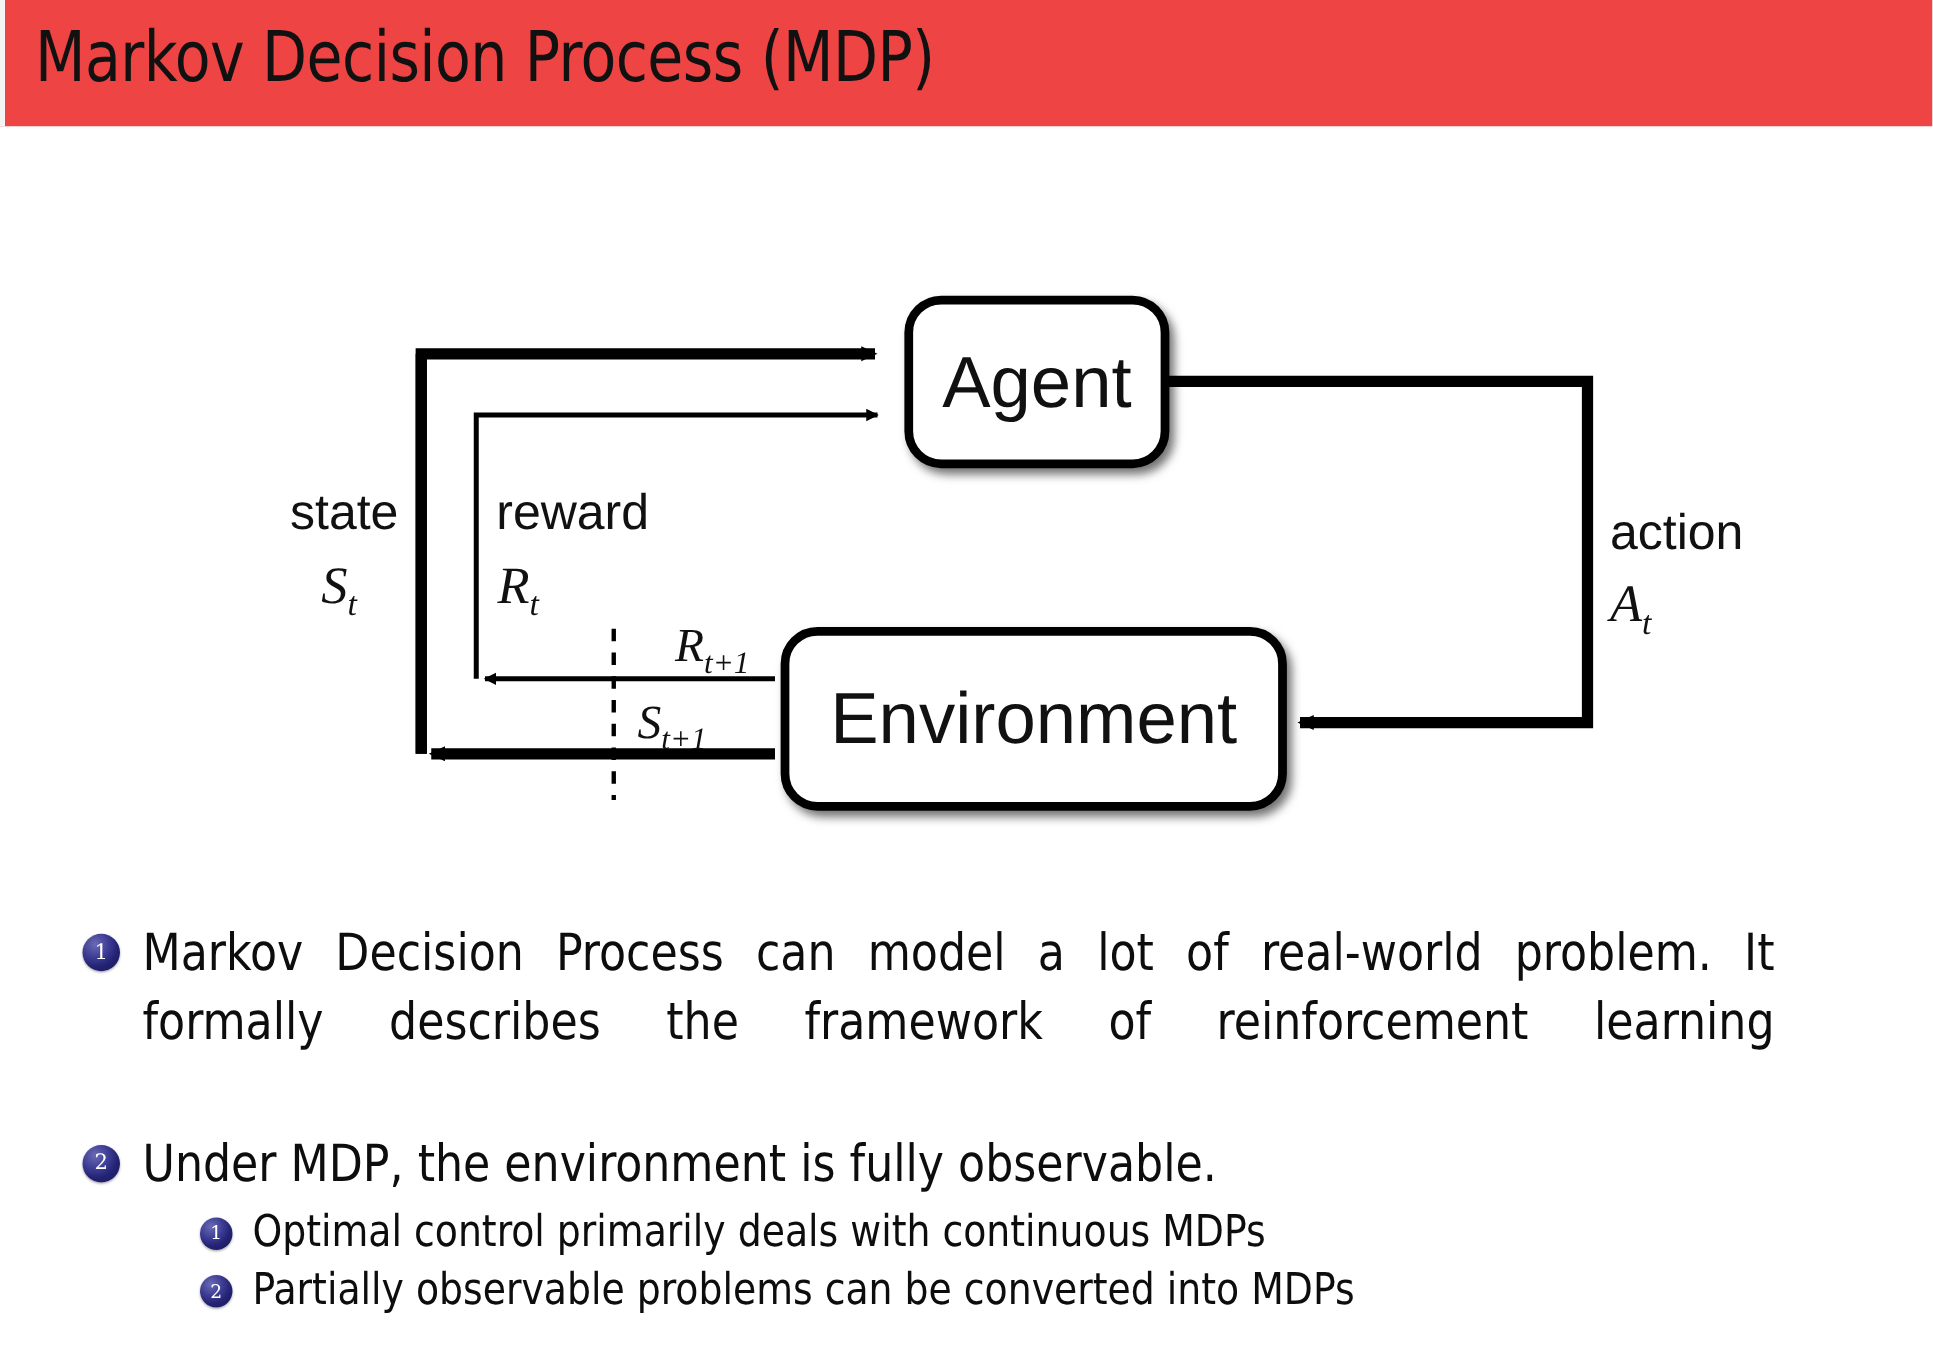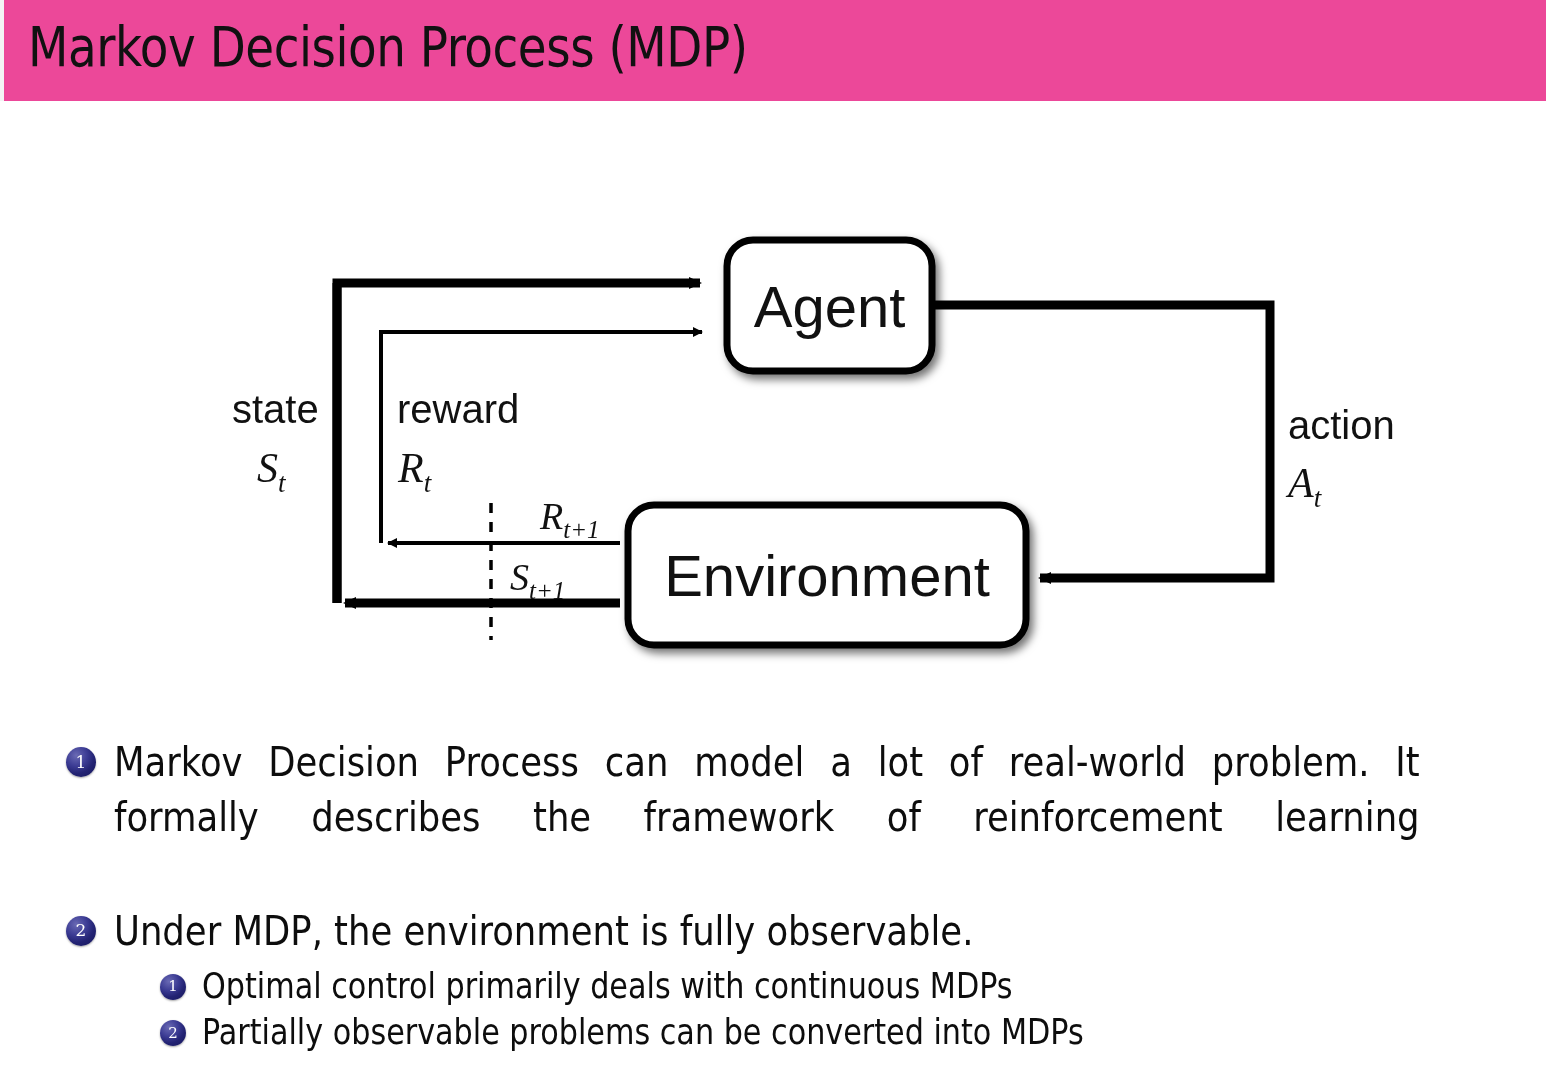--- a/index.html
+++ b/index.html
@@ -16,21 +16,21 @@
     position: relative;
   }
 
   
   .header-band {
     position: absolute;
     left: 0;
     top: 0;
     width: 1546px;
     height: 101px;
-    background: #ec4899;
+    background: #ef4444;
     box-sizing: border-box;
   }
   .header-edge {
     position: absolute;
     left: 0;
     top: 0;
     width: 4px;
     height: 101px;
     background: #f4f4f4;
   }

